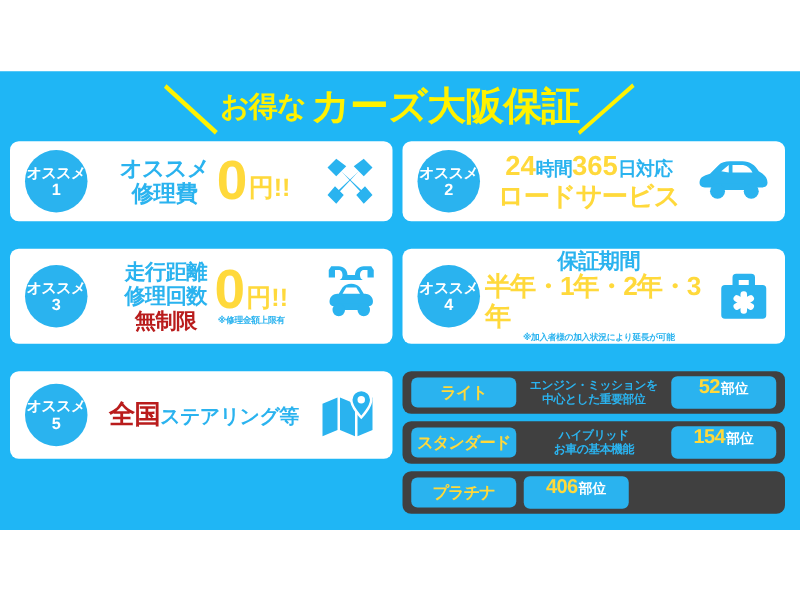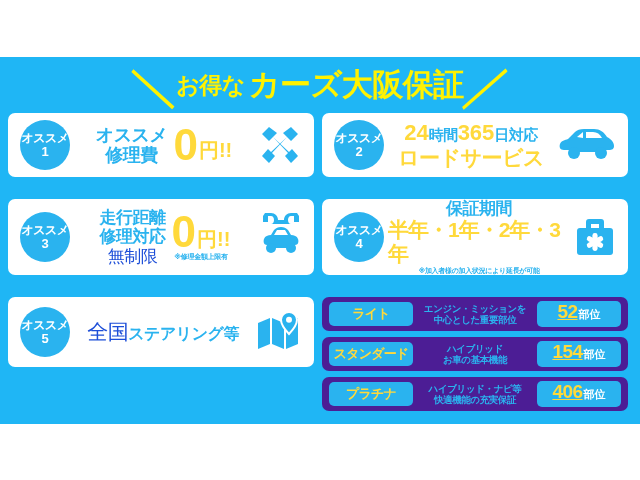--- a/index.html
+++ b/index.html
@@ -108,21 +108,21 @@
     min-width: 0;
   }
   .text-col {
     display: flex;
     flex-direction: column;
     align-items: center;
     justify-content: center;
     line-height: 1.12;
   }
   .blue  { color: #2ab3ef; font-weight: 700; }
-  .yellow{ color: #1d4ed8; font-weight: 400; }
+  .yellow{ color: #b91c1c; font-weight: 700; }
   .l-18 { font-size: 18px; letter-spacing: -0.5px; }
   .l-17 { font-size: 17px; letter-spacing: -0.5px; }
   .l-16 { font-size: 16px; letter-spacing: -0.5px; }
   .zero {
     font-size: 44px;
     font-weight: 700;
     color: #ffd93b;
     line-height: 0.85;
   }
   .yen {
@@ -164,21 +164,21 @@
   .warranty-big { font-size: 21px; font-weight: 700; color: #ffd93b; letter-spacing: -1px; }
 
   
   .plans {
     width: 306px;
     display: flex;
     flex-direction: column;
     gap: 6px;
   }
   .plan-row {
-    background: #4c1d95;
+    background: #404040;
     border-radius: 7px;
     height: 34px;
     display: flex;
     align-items: center;
     box-sizing: border-box;
     padding: 0 7px;
     gap: 6px;
   }
   .pill-name {
     flex: 0 0 84px;
@@ -207,24 +207,23 @@
     height: 26px;
     border-radius: 5px;
     background: #2ab3ef;
     display: flex;
     align-items: baseline;
     justify-content: center;
     gap: 1px;
   }
   .pill-count .cnum {
     color: #ffd93b;
-    font-size: 19px;
+    font-size: 16px;
     font-weight: 700;
     letter-spacing: -0.5px;
-    text-decoration: underline;
   }
   .pill-count .cunit {
     color: #ffffff;
     font-size: 11px;
     font-weight: 700;
   }
 
   svg { display: block; }
 </style>
 </head>
@@ -298,21 +297,21 @@
       </div>
 
       <div class="card half r2">
         <div class="badge">
           <span class="b-top">オススメ</span>
           <span class="b-num">3</span>
         </div>
         <div class="card-body">
           <div class="text-col">
             <span class="blue l-17">走行距離</span>
-            <span class="blue l-17">修理対応</span>
+            <span class="blue l-17">修理回数</span>
             <span class="yellow l-17">無制限</span>
           </div>
           <div class="text-col">
             <div class="zero-wrap">
               <span class="zero">0</span>
               <span class="yen">円!!</span>
             </div>
             <span class="note center">※修理金額上限有</span>
           </div>
         </div>
@@ -403,24 +402,20 @@
             <div>お車の基本機能</div>
           </div>
           <div class="pill-count">
             <span class="cnum">154</span>
             <span class="cunit">部位</span>
           </div>
         </div>
 
         <div class="plan-row">
           <div class="pill-name">プラチナ</div>
-          <div class="plan-desc">
-            <div>ハイブリッド・ナビ等</div>
-            <div>快適機能の充実保証</div>
-          </div>
           <div class="pill-count">
             <span class="cnum">406</span>
             <span class="cunit">部位</span>
           </div>
         </div>
 
       </div>
 
     </div>
   </div>

